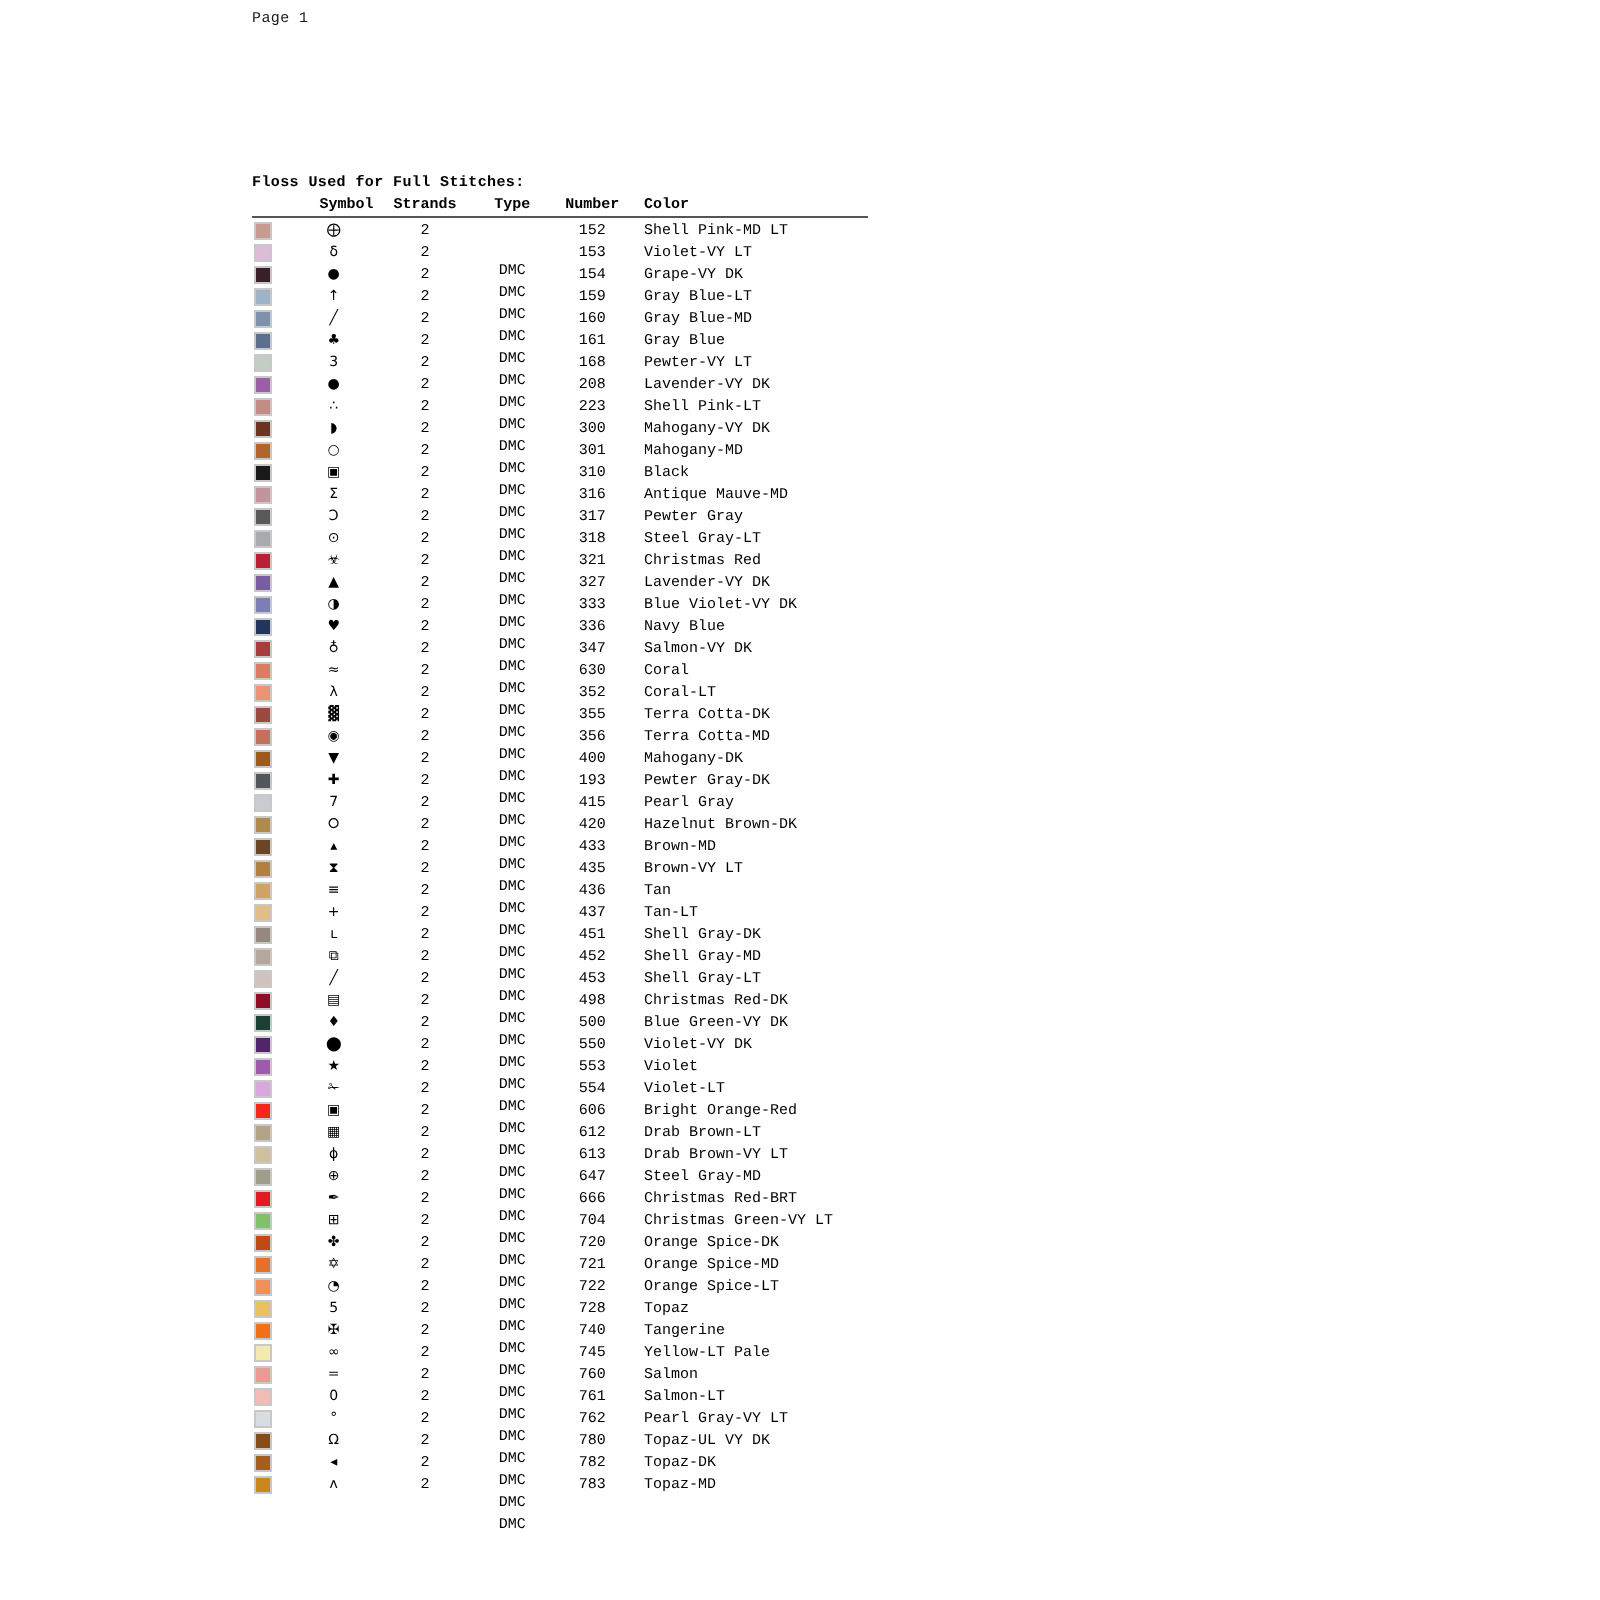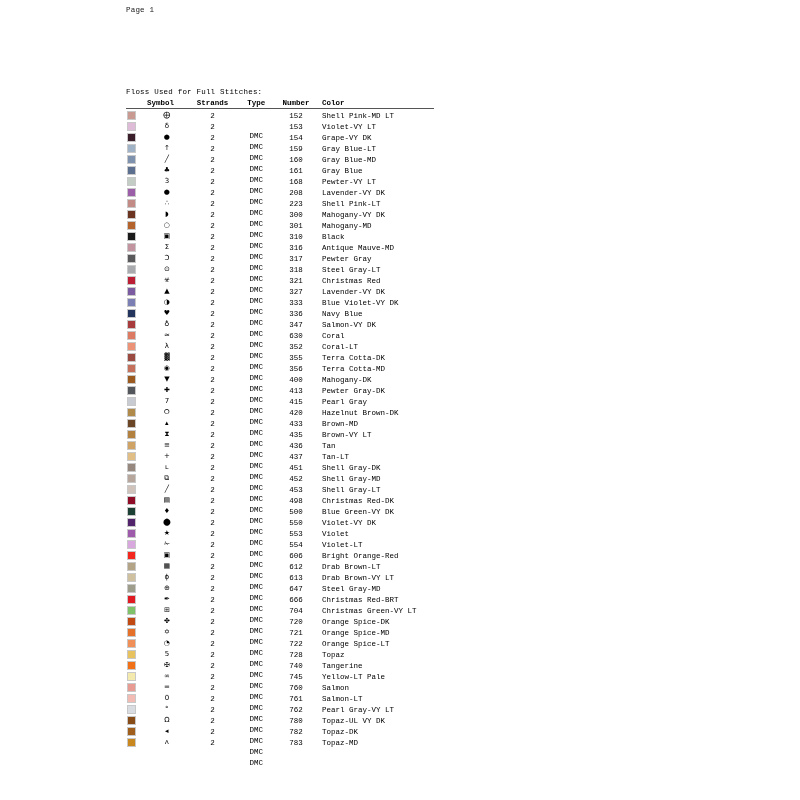--- a/index.html
+++ b/index.html
@@ -45,21 +45,21 @@
     font-weight: bold;
     width: 48px;
     display: inline-block;
   }
   .meta-val { display: inline-block; }
   .section-title {
     position: absolute;
     left: 126px;
     top: 88px;
     font-size: 7.5px;
-    font-weight: normal;
+    font-weight: bold;
     letter-spacing: 0.2px;
   }
   .table {
     position: absolute;
     left: 126px;
     top: 99px;
     width: 310px;
   }
   .thead {
     display: flex;
@@ -82,21 +82,21 @@
     white-space: pre;
   }
   .c-swatch { width: 22px; display: flex; align-items: center; }
   .c-symbol { width: 42px; text-align: center; }
   .c-strands { width: 54px; text-align: center; }
   .c-type { width: 38px; text-align: center; margin-top: 40px; }
   .c-number { width: 46px; text-align: center; }
   .c-color { width: 120px; text-align: left; padding-left: 4px; }
 
   .h-swatch { width: 22px; }
-  .h-symbol { width: 42px; text-align: left; }
+  .h-symbol { width: 42px; text-align: right; }
   .h-strands { width: 54px; text-align: center; }
   .h-type { width: 38px; text-align: center; }
   .h-number { width: 46px; text-align: center; }
   .h-color { width: 120px; text-align: left; padding-left: 4px; }
 
   .swatch {
     width: 9px;
     height: 9px;
     border: 1px solid #c8c8c8;
     box-sizing: border-box;
@@ -149,21 +149,21 @@
         <div class="row"><span class="c-swatch"><span class="swatch" style="background: rgb(187, 30, 53);"></span></span><span class="c-symbol"><span class="sym">☣</span></span><span class="c-strands">2</span><span class="c-type">DMC</span><span class="c-number">321</span><span class="c-color">Christmas Red</span></div>
         <div class="row"><span class="c-swatch"><span class="swatch" style="background: rgb(123, 92, 160);"></span></span><span class="c-symbol"><span class="sym">▲</span></span><span class="c-strands">2</span><span class="c-type">DMC</span><span class="c-number">327</span><span class="c-color">Lavender-VY DK</span></div>
         <div class="row"><span class="c-swatch"><span class="swatch" style="background: rgb(123, 127, 179);"></span></span><span class="c-symbol"><span class="sym">◑</span></span><span class="c-strands">2</span><span class="c-type">DMC</span><span class="c-number">333</span><span class="c-color">Blue Violet-VY DK</span></div>
         <div class="row"><span class="c-swatch"><span class="swatch" style="background: rgb(35, 53, 92);"></span></span><span class="c-symbol"><span class="sym">♥</span></span><span class="c-strands">2</span><span class="c-type">DMC</span><span class="c-number">336</span><span class="c-color">Navy Blue</span></div>
         <div class="row"><span class="c-swatch"><span class="swatch" style="background: rgb(168, 59, 59);"></span></span><span class="c-symbol"><span class="sym">♁</span></span><span class="c-strands">2</span><span class="c-type">DMC</span><span class="c-number">347</span><span class="c-color">Salmon-VY DK</span></div>
         <div class="row"><span class="c-swatch"><span class="swatch" style="background: rgb(221, 122, 99);"></span></span><span class="c-symbol"><span class="sym">≈</span></span><span class="c-strands">2</span><span class="c-type">DMC</span><span class="c-number">630</span><span class="c-color">Coral</span></div>
         <div class="row"><span class="c-swatch"><span class="swatch" style="background: rgb(235, 146, 119);"></span></span><span class="c-symbol"><span class="sym">λ</span></span><span class="c-strands">2</span><span class="c-type">DMC</span><span class="c-number">352</span><span class="c-color">Coral-LT</span></div>
         <div class="row"><span class="c-swatch"><span class="swatch" style="background: rgb(155, 74, 66);"></span></span><span class="c-symbol"><span class="sym">▓</span></span><span class="c-strands">2</span><span class="c-type">DMC</span><span class="c-number">355</span><span class="c-color">Terra Cotta-DK</span></div>
         <div class="row"><span class="c-swatch"><span class="swatch" style="background: rgb(196, 112, 92);"></span></span><span class="c-symbol"><span class="sym">◉</span></span><span class="c-strands">2</span><span class="c-type">DMC</span><span class="c-number">356</span><span class="c-color">Terra Cotta-MD</span></div>
         <div class="row"><span class="c-swatch"><span class="swatch" style="background: rgb(154, 90, 32);"></span></span><span class="c-symbol"><span class="sym">▼</span></span><span class="c-strands">2</span><span class="c-type">DMC</span><span class="c-number">400</span><span class="c-color">Mahogany-DK</span></div>
-        <div class="row"><span class="c-swatch"><span class="swatch" style="background: rgb(83, 86, 90);"></span></span><span class="c-symbol"><span class="sym">✚</span></span><span class="c-strands">2</span><span class="c-type">DMC</span><span class="c-number">413</span><span class="c-color">Pewter Gray-DK</span></div>
+        <div class="row"><span class="c-swatch"><span class="swatch" style="background: rgb(83, 86, 90);"></span></span><span class="c-symbol"><span class="sym">✚</span></span><span class="c-strands">2</span><span class="c-type">DMC</span><span class="c-number">193</span><span class="c-color">Pewter Gray-DK</span></div>
         <div class="row"><span class="c-swatch"><span class="swatch" style="background: rgb(200, 203, 210);"></span></span><span class="c-symbol"><span class="sym">7</span></span><span class="c-strands">2</span><span class="c-type">DMC</span><span class="c-number">415</span><span class="c-color">Pearl Gray</span></div>
         <div class="row"><span class="c-swatch"><span class="swatch" style="background: rgb(176, 138, 74);"></span></span><span class="c-symbol"><span class="sym">⭘</span></span><span class="c-strands">2</span><span class="c-type">DMC</span><span class="c-number">420</span><span class="c-color">Hazelnut Brown-DK</span></div>
         <div class="row"><span class="c-swatch"><span class="swatch" style="background: rgb(106, 69, 38);"></span></span><span class="c-symbol"><span class="sym">▴</span></span><span class="c-strands">2</span><span class="c-type">DMC</span><span class="c-number">433</span><span class="c-color">Brown-MD</span></div>
         <div class="row"><span class="c-swatch"><span class="swatch" style="background: rgb(179, 129, 63);"></span></span><span class="c-symbol"><span class="sym">⧗</span></span><span class="c-strands">2</span><span class="c-type">DMC</span><span class="c-number">435</span><span class="c-color">Brown-VY LT</span></div>
         <div class="row"><span class="c-swatch"><span class="swatch" style="background: rgb(207, 163, 101);"></span></span><span class="c-symbol"><span class="sym">≡</span></span><span class="c-strands">2</span><span class="c-type">DMC</span><span class="c-number">436</span><span class="c-color">Tan</span></div>
         <div class="row"><span class="c-swatch"><span class="swatch" style="background: rgb(224, 190, 133);"></span></span><span class="c-symbol"><span class="sym">+</span></span><span class="c-strands">2</span><span class="c-type">DMC</span><span class="c-number">437</span><span class="c-color">Tan-LT</span></div>
         <div class="row"><span class="c-swatch"><span class="swatch" style="background: rgb(150, 135, 127);"></span></span><span class="c-symbol"><span class="sym">ʟ</span></span><span class="c-strands">2</span><span class="c-type">DMC</span><span class="c-number">451</span><span class="c-color">Shell Gray-DK</span></div>
         <div class="row"><span class="c-swatch"><span class="swatch" style="background: rgb(182, 166, 156);"></span></span><span class="c-symbol"><span class="sym">⧉</span></span><span class="c-strands">2</span><span class="c-type">DMC</span><span class="c-number">452</span><span class="c-color">Shell Gray-MD</span></div>
         <div class="row"><span class="c-swatch"><span class="swatch" style="background: rgb(207, 195, 187);"></span></span><span class="c-symbol"><span class="sym">╱</span></span><span class="c-strands">2</span><span class="c-type">DMC</span><span class="c-number">453</span><span class="c-color">Shell Gray-LT</span></div>
         <div class="row"><span class="c-swatch"><span class="swatch" style="background: rgb(143, 13, 38);"></span></span><span class="c-symbol"><span class="sym">▤</span></span><span class="c-strands">2</span><span class="c-type">DMC</span><span class="c-number">498</span><span class="c-color">Christmas Red-DK</span></div>

